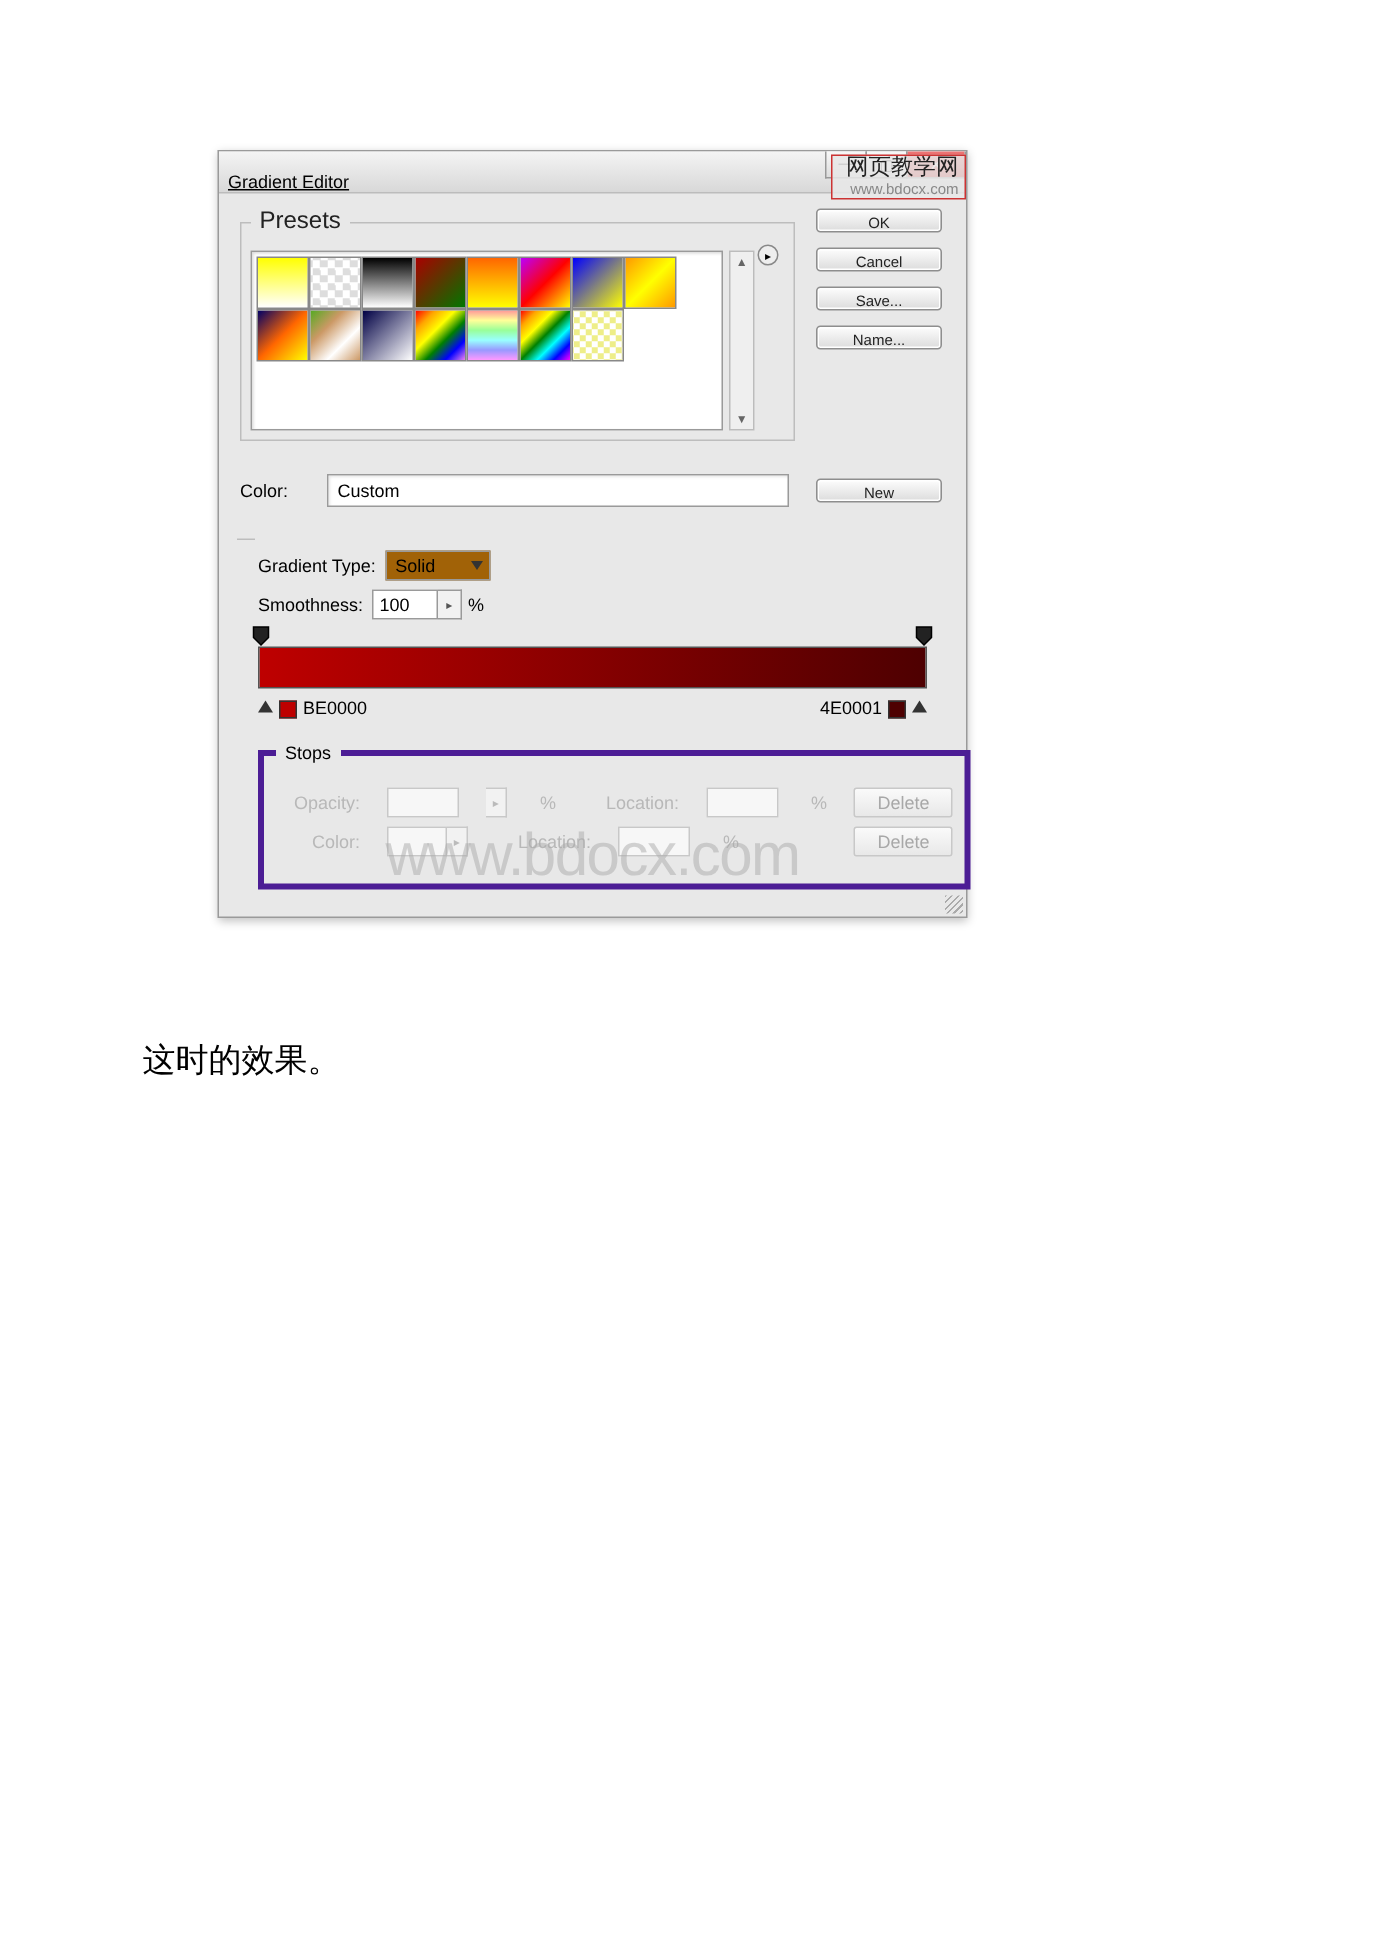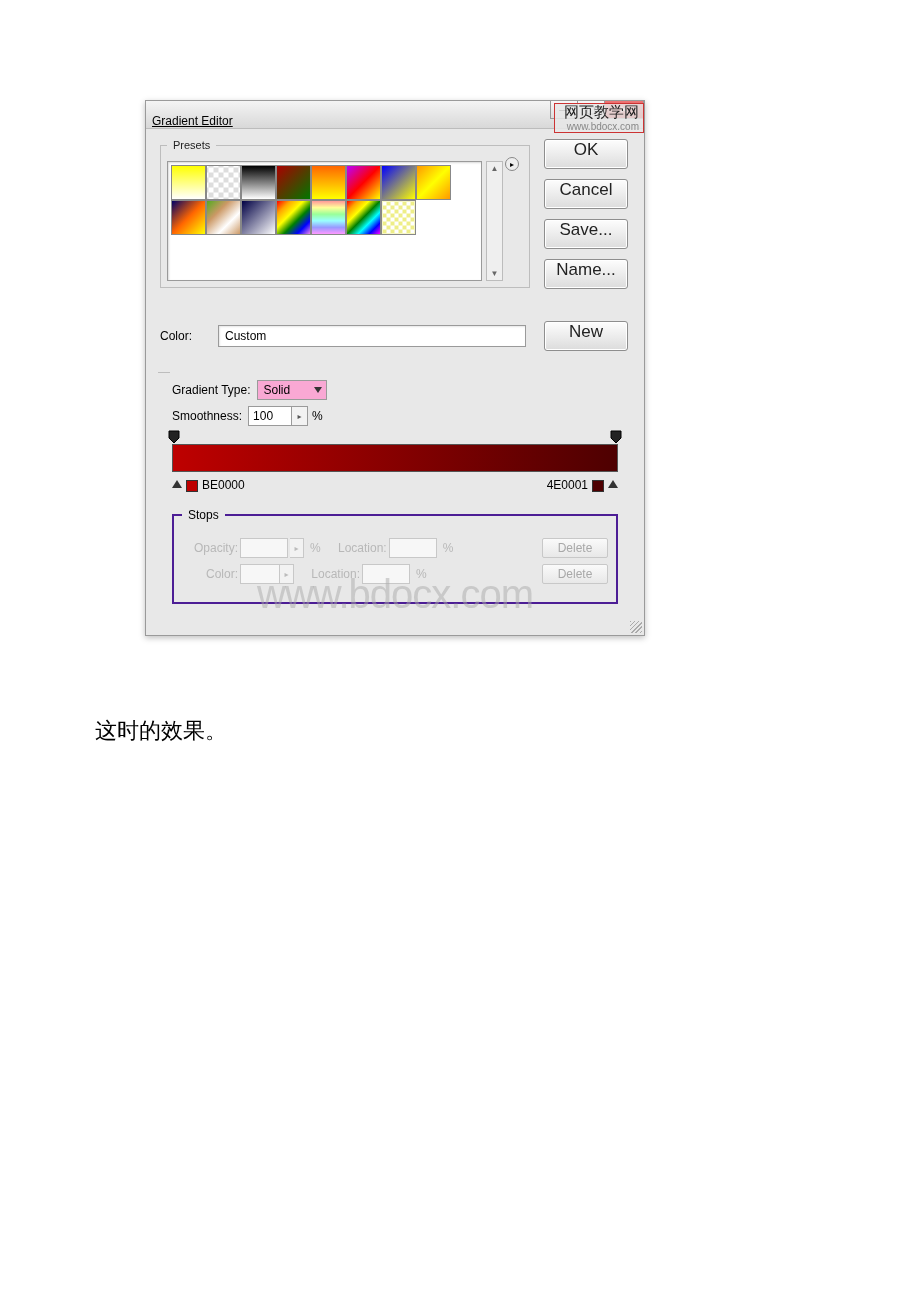--- a/index.html
+++ b/index.html
@@ -12,54 +12,54 @@
 .win-min { background: linear-gradient(#f8f8f8,#ddd); }
 .win-max { background: linear-gradient(#f8f8f8,#ddd); }
 .win-close { background: linear-gradient(#e77,#c22); color:#fff; width: 40px; }
 .watermark { position: absolute; right: 0; top: 2px; text-align: right; font-size: 10px; color: #888; padding: 0 4px 0 0; background: rgba(232,232,232,.85); width: 90px; border: 1px solid #c33; line-height: 1.1; }
 .watermark .cn { font-size: 15px; color: #222; }
 .body { padding: 10px 14px 14px 14px; position: relative; }
 .left-col { float: left; width: 370px; }
 .right-col { float: right; width: 86px; }
 .clear { clear: both; }
 fieldset.presets { border: 1px solid #bdbdbd; padding: 10px 6px 6px 6px; position: relative; }
-fieldset.presets legend { padding: 0 6px; color: #222; font-size: 11px; }
+fieldset.presets legend { padding: 0 6px; color: #222; font-size: 16px; }
 .preset-wrap { display: flex; }
 .preset-grid { width: 315px; height: 120px; background: #fff; border: 1px solid #9a9a9a; box-shadow: inset 1px 1px 2px rgba(0,0,0,.15); padding: 3px; overflow: hidden; }
 .row { display: flex; }
 .swatch { width: 35px; height: 35px; border: 1px solid #888; margin: 0 0 0 0; }
 .vscroll { width: 17px; margin-left: 4px; background: #efefef; border: 1px solid #bcbcbc; display: flex; flex-direction: column; justify-content: space-between; align-items: center; padding: 2px 0; }
 .vscroll .arrow { font-size: 8px; color: #666; }
 .menu-arrow { position: absolute; right: 10px; top: 6px; width: 14px; height: 14px; border: 1px solid #888; border-radius: 7px; display: flex; align-items: center; justify-content: center; font-size: 8px; background: #eee; }
-.btn { display: block; width: 84px; height: 30px; margin-bottom: 10px; background: linear-gradient(#fdfdfd,#dcdcdc); border: 1px solid #8e8e8e; border-radius: 3px; text-align: center; line-height: 20px; color: #222; font-size: 17px; box-shadow: 0 0 0 1px #fff inset; }
+.btn { display: block; width: 84px; height: 16px; margin-bottom: 10px; background: linear-gradient(#fdfdfd,#dcdcdc); border: 1px solid #8e8e8e; border-radius: 3px; text-align: center; line-height: 20px; color: #222; font-size: 10px; box-shadow: 0 0 0 1px #fff inset; }
 .btn.gap { margin-top: 4px; }
 .name-row { margin-top: 22px; display: flex; align-items: center; }
 .name-row label { width: 58px; }
 .name-row input { flex: 1; height: 22px; border: 1px solid #9a9a9a; background: #fff; padding: 0 6px; font-size: 12px; box-shadow: inset 1px 1px 2px rgba(0,0,0,.1); }
 .name-right { width: 86px; margin-left: 18px; }
 .gradient-section { margin-top: 20px; border-top: 1px solid transparent; position: relative; padding-top: 4px; }
 .gradient-section::before { content: ""; position: absolute; top: 0; left: -2px; height: 1px; width: 12px; background: #bdbdbd; }
 .grad-line { display: flex; align-items: center; margin: 4px 0 6px 12px; }
 .grad-line label { margin-right: 6px; }
-.select { height: 20px; border: 1px solid #9a9a9a; background: #f9a8d4; display: inline-flex; align-items: center; padding: 0 20px 0 6px; position: relative; min-width: 70px; }
+.select { height: 20px; border: 1px solid #9a9a9a; background: #a16207; display: inline-flex; align-items: center; padding: 0 20px 0 6px; position: relative; min-width: 70px; }
 .select .tri { position: absolute; right: 4px; top: 6px; width: 0; height: 0; border-left: 4px solid transparent; border-right: 4px solid transparent; border-top: 6px solid #333; }
 .num-input { width: 44px; height: 20px; border: 1px solid #9a9a9a; background: #fff; text-align: left; padding: 0 4px; font-size: 12px; }
 .spinner { width: 16px; height: 20px; border: 1px solid #9a9a9a; border-left: none; background: #f2f2f2; display: inline-flex; align-items: center; justify-content: center; font-size: 8px; color: #555; }
 .pct { margin-left: 4px; }
 .grad-bar-area { margin: 6px 12px 0 12px; position: relative; }
 .opacity-track { height: 8px; position: relative; }
 .op-stop { position: absolute; top: -2px; width: 12px; height: 12px; }
 .op-stop svg { display: block; }
 .grad-bar { height: 28px; background: linear-gradient(to right,#BE0000,#4E0001); border: 1px solid #555; margin-top: 4px; }
 .color-labels { display: flex; justify-content: space-between; margin-top: 6px; font-size: 12px; align-items: center; }
 .chip { width: 12px; height: 12px; border: 1px solid #333; display: inline-block; margin: 0 4px; vertical-align: middle; }
 .chip-marker { display: inline-block; width: 0; height: 0; border-left: 5px solid transparent; border-right: 5px solid transparent; border-bottom: 8px solid #333; vertical-align: middle; margin-right: 0px; transform: translateY(-2px); }
-fieldset.stops { margin: 16px 12px 17px 12px; border: 2px solid #4c1d95; padding: 10px 8px 12px 8px; }
+fieldset.stops { margin: 16px 12px 4px 12px; border: 4px solid #4c1d95; padding: 10px 8px 12px 8px; }
 fieldset.stops legend { padding: 0 6px; }
-.stops-row { display: flex; align-items: center; margin: 6px 0; gap: 2px; color: #b8b8b8; }
+.stops-row { display: flex; align-items: center; margin: 6px 0; gap: 18px; color: #b8b8b8; }
 .stops-row label { width: 56px; text-align: right; }
 .stops-row .field { width: 48px; height: 20px; border: 1px solid #c8c8c8; background: #f7f7f7; }
 .stops-row .mini-spin { width: 14px; height: 20px; border: 1px solid #c8c8c8; border-left: none; background: #f2f2f2; display: flex; align-items: center; justify-content: center; font-size: 8px; color: #bbb; }
 .stops-row .loc-label { width: 56px; text-align: right; margin-left: 8px; }
 .stops-row .del-btn { margin-left: auto; width: 66px; height: 20px; border: 1px solid #c8c8c8; background: linear-gradient(#fafafa,#e8e8e8); text-align: center; line-height: 18px; border-radius: 2px; color: #a8a8a8; }
 .color-swatch-field { width: 40px; height: 20px; border: 1px solid #c8c8c8; background: #f7f7f7; position: relative; }
 .color-swatch-field-wrap { display: flex; }
 .resize-grip { position: absolute; right: 2px; bottom: 2px; width: 12px; height: 12px; background: repeating-linear-gradient(135deg,#aaa,#aaa 1px,transparent 1px,transparent 3px); }
 .big-wm { position: absolute; left: 0; bottom: 18px; width: 100%; text-align: center; font-size: 40px; color: rgba(170,170,170,.5); font-family: Arial, sans-serif; letter-spacing: -1px; pointer-events: none; }
 .caption { margin-top: 80px; font-size: 22px; font-family: "SimSun","宋体",serif; margin-left: -50px; }

